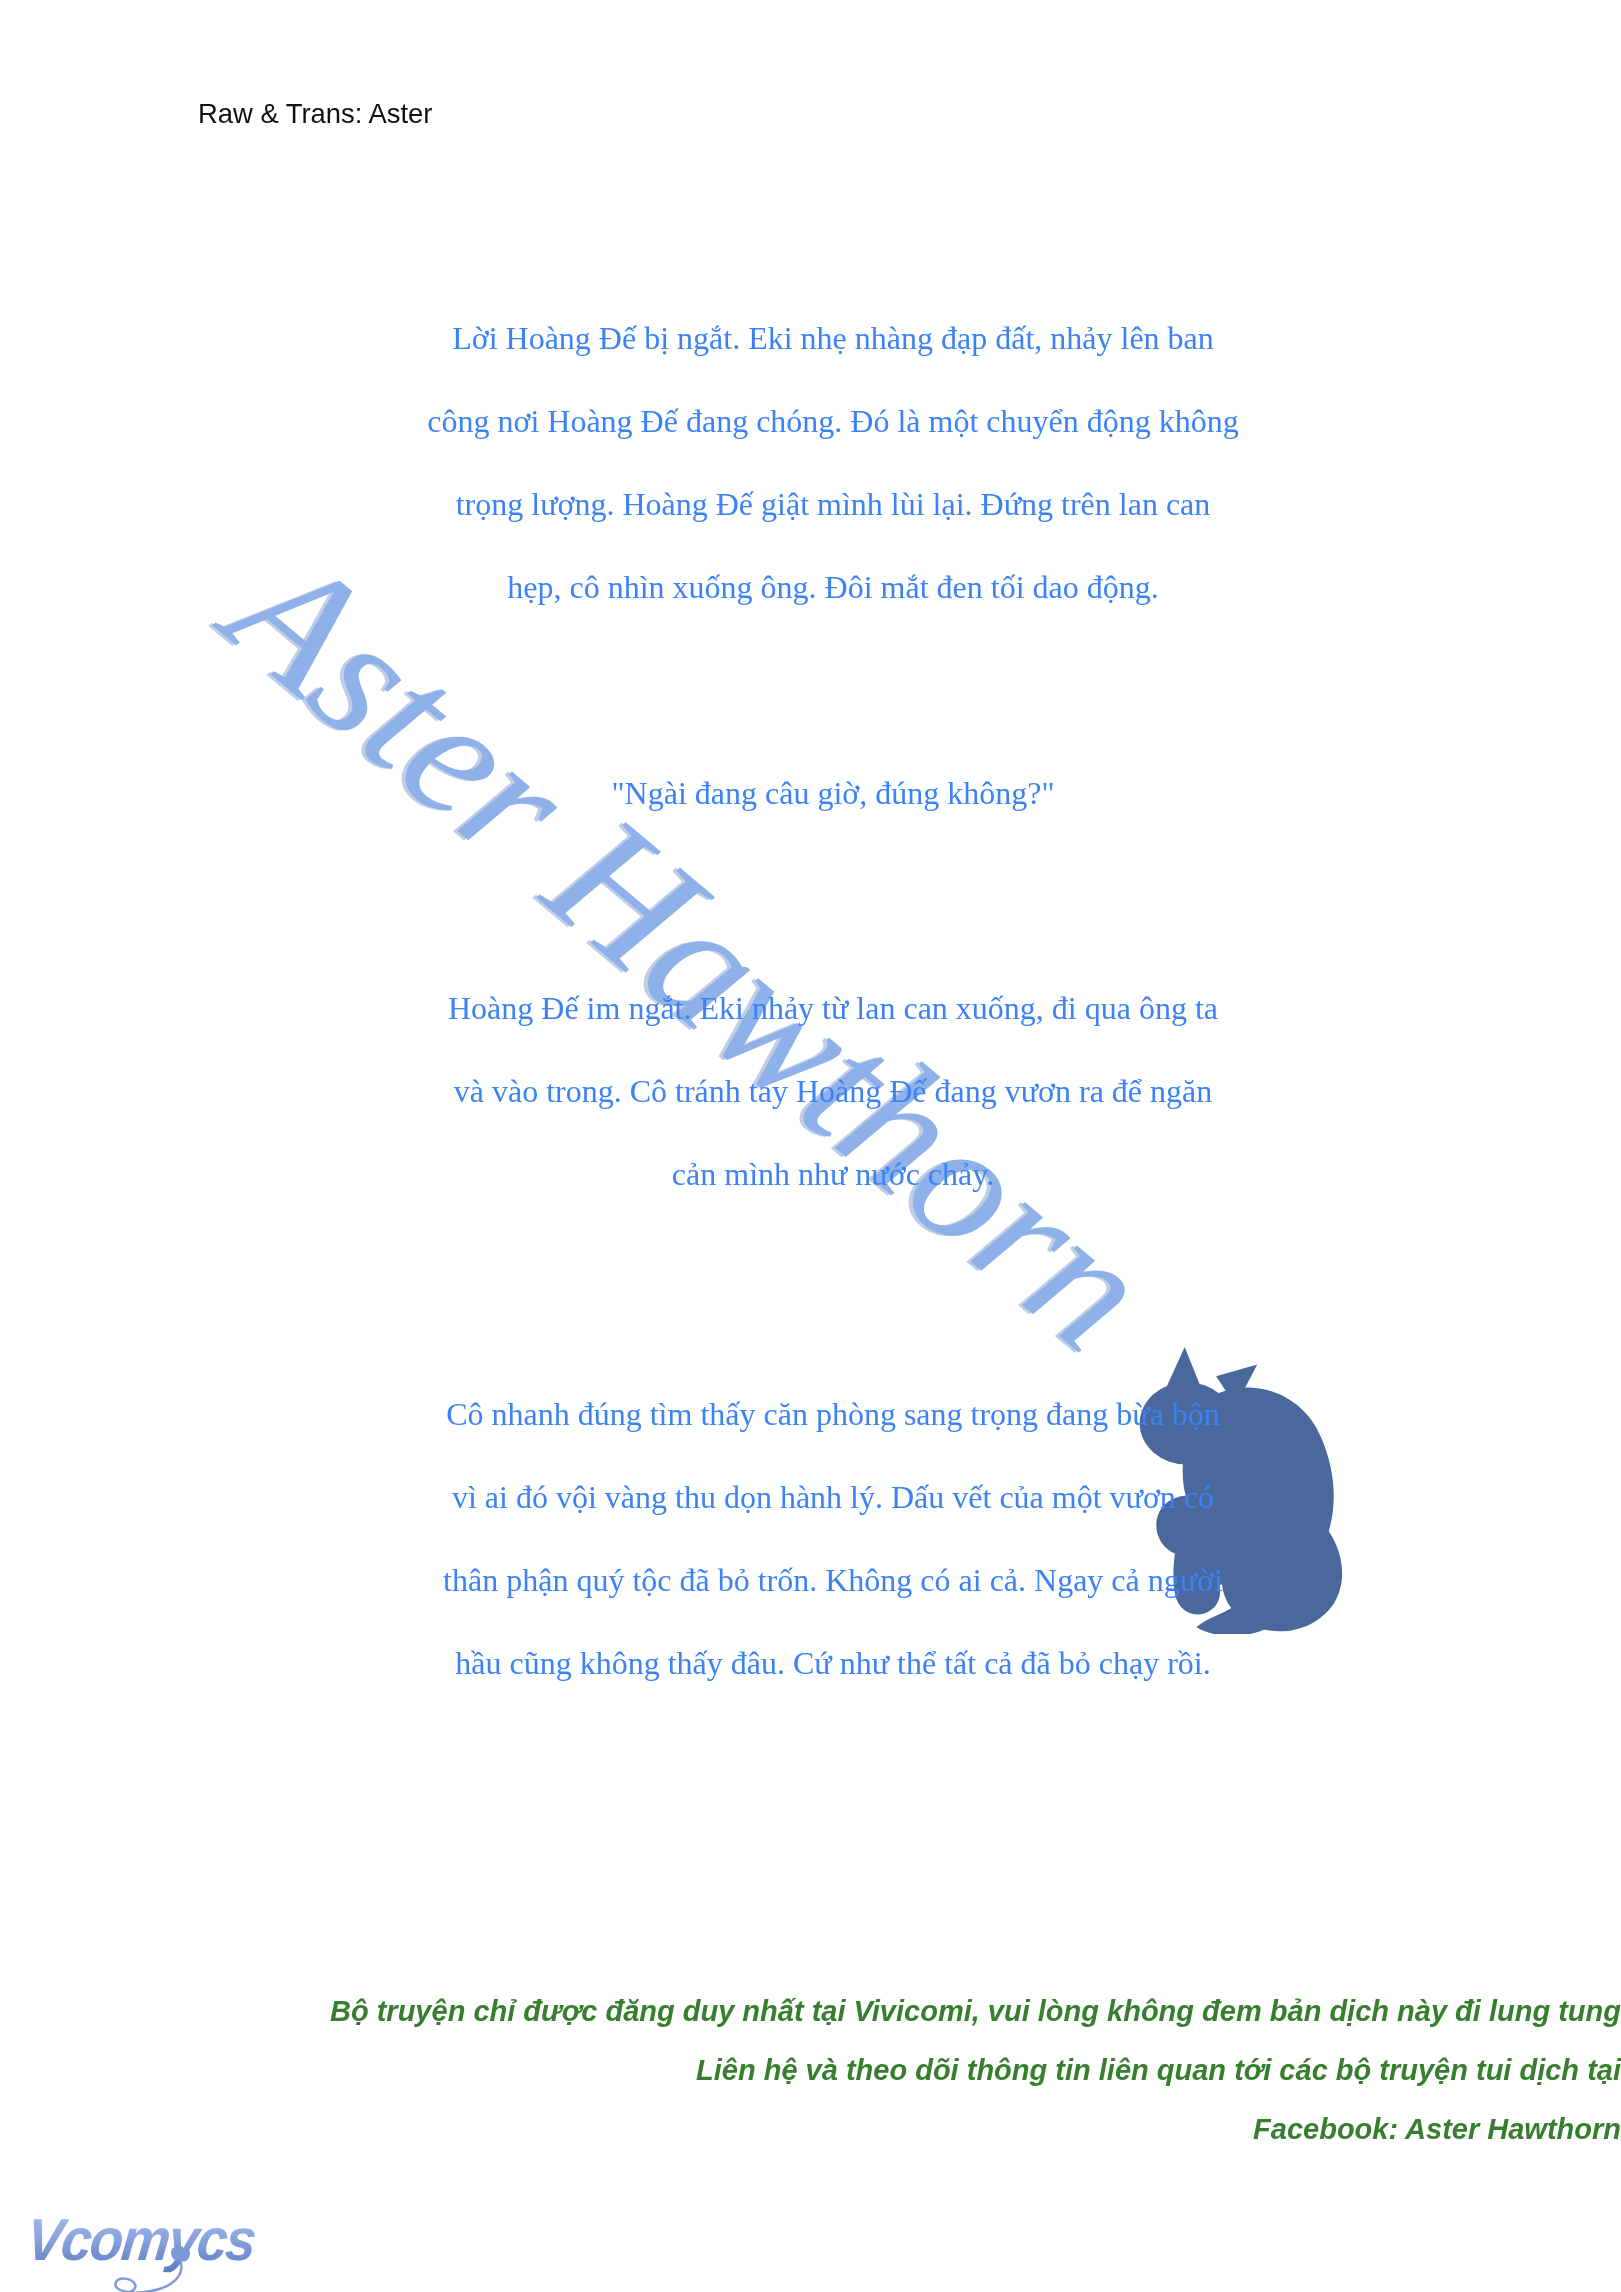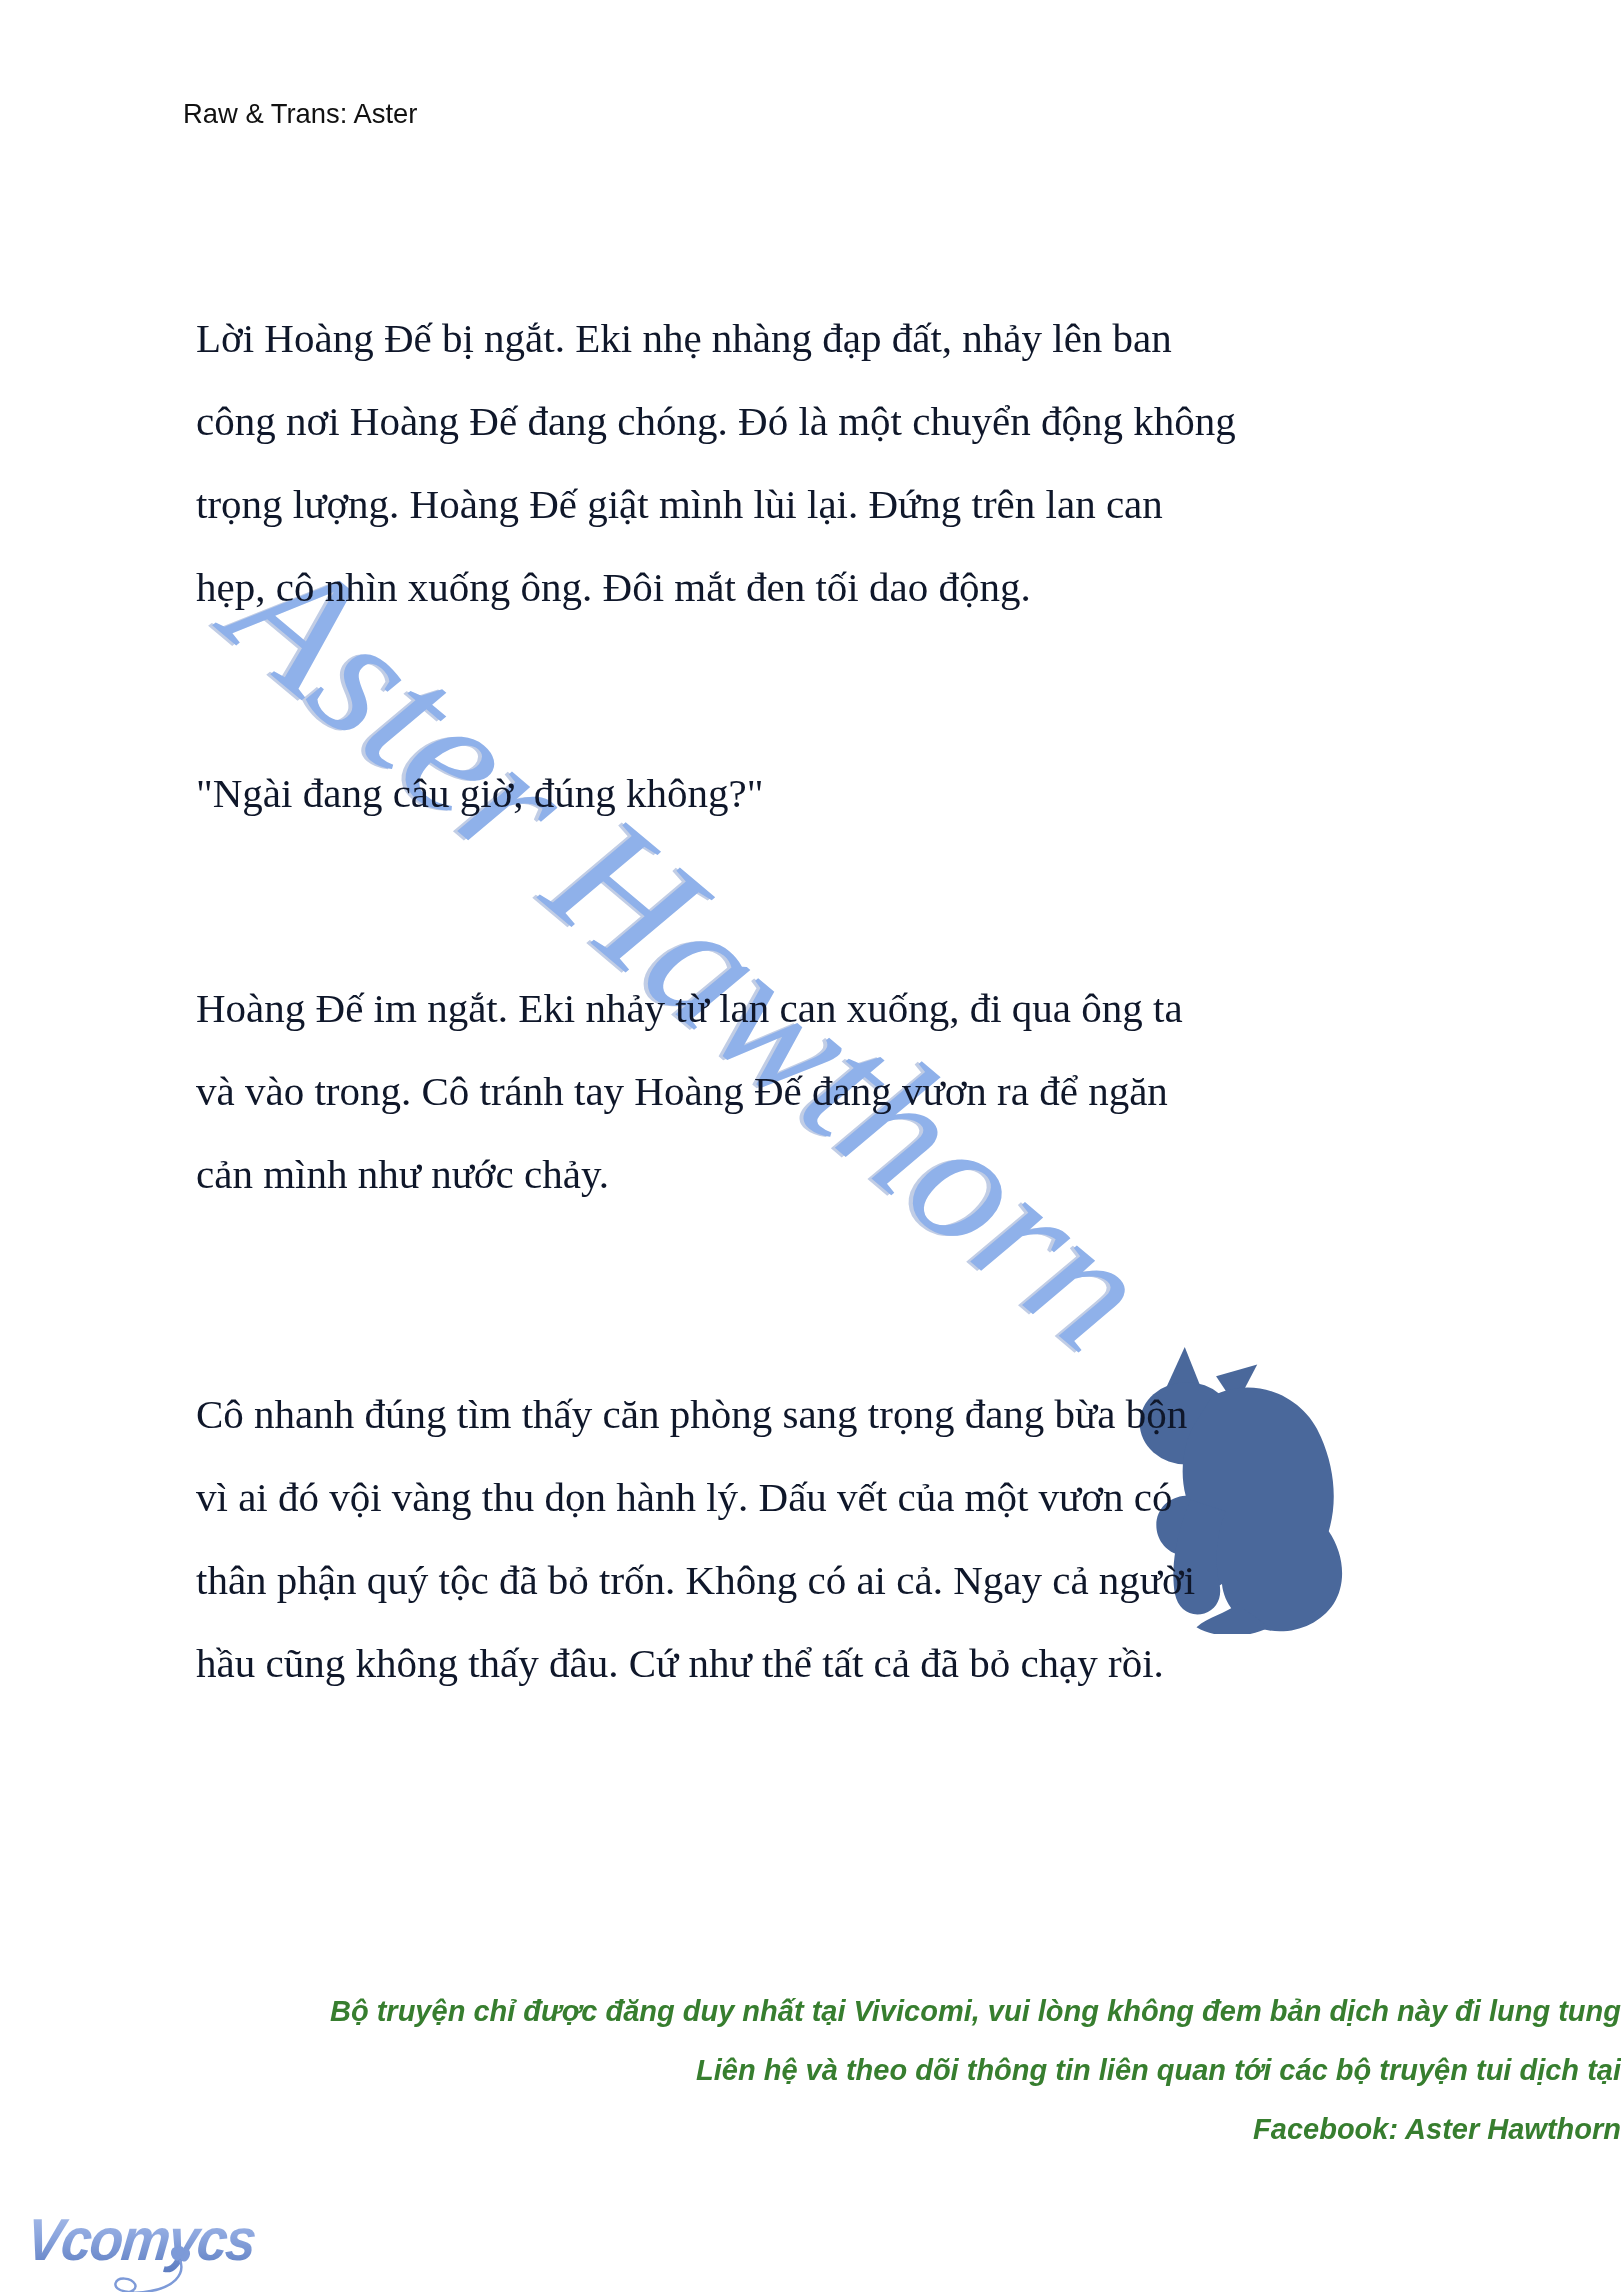--- a/index.html
+++ b/index.html
@@ -4,21 +4,21 @@
 <style>
   html,body{margin:0;padding:0;background:#888;}
   .page{
     position:relative;
     width:1621px;height:2293px;
     background:#ffffff;
     overflow:hidden;
     font-family:"Liberation Serif", serif;
   }
   .header{
-    position:absolute;left:183px;top:98px;
+    position:absolute;left:198px;top:98px;
     font-family:"Liberation Sans", sans-serif;
     font-size:27.4px;color:#111;
     white-space:nowrap;
   }
   
   .watermark{
     position:absolute;left:314px;top:519px;
     font-family:"Liberation Serif", serif;
     font-style:italic;
     font-size:176px;
@@ -30,22 +30,23 @@
     z-index:1;
     line-height:1;
   }
   .cat{
     position:absolute;left:1122px;top:1345px;
     width:245px;height:289px;
     z-index:2;
   }
   .body-text{
     position:absolute;left:196px;top:297px;width:1274px;
-    font-size:41px;color:#0f172a;
+    font-size:32px;color:#3b82f6;
     z-index:3;
+    text-align:center;
   }
   .body-text p{margin:0 0 123px 0;padding:0;}
   .body-text p.gap-lg{margin-bottom:157px;}
   .body-text .line{
     display:block;
     height:83px;line-height:83px;
     white-space:nowrap;
   }
   .footer{
     position:absolute;left:0;top:1982px;width:1621px;

